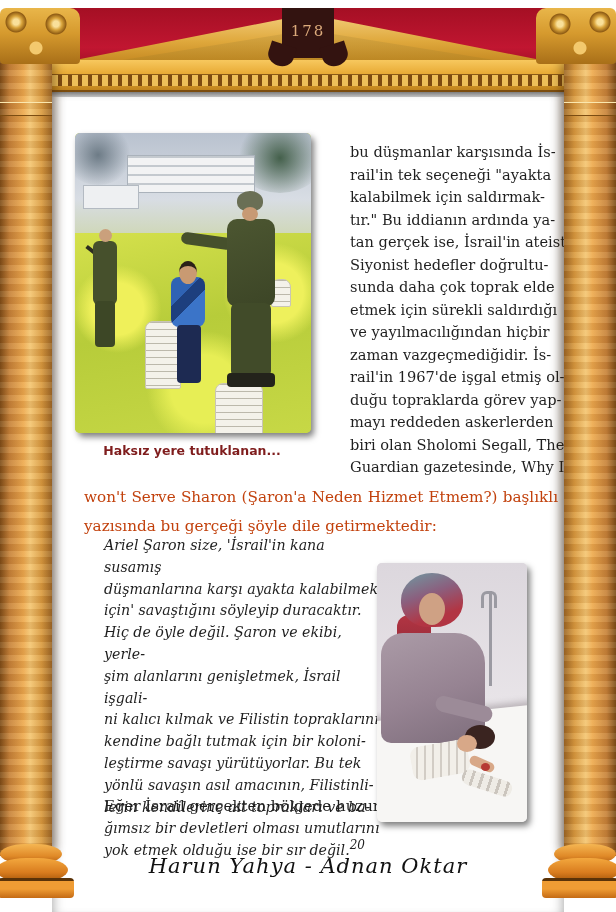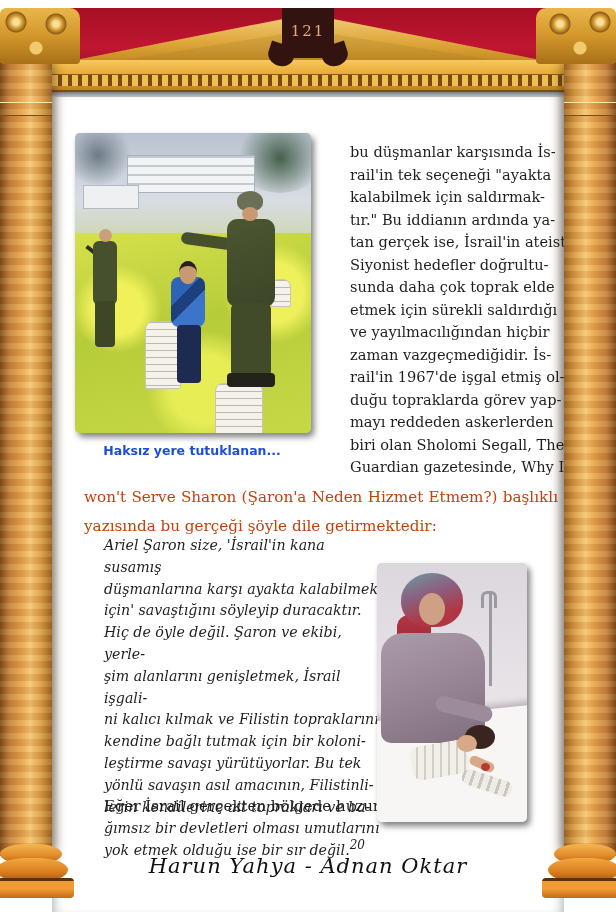--- a/index.html
+++ b/index.html
@@ -70,21 +70,21 @@
   .right-col{left:350px;top:141px;width:218px;font-size:14.6px;line-height:22.5px;}
   .bridge{left:84px;top:483px;width:474px;font-size:15.2px;line-height:29px;white-space:normal;
     text-align:justify;color:#c2410c;position:absolute;}
   .quote{left:104px;top:535px;width:276px;font-size:14.2px;line-height:21.8px;font-style:italic;}
   .closing{left:104px;top:795px;width:300px;font-size:15px;line-height:22px;white-space:normal;
     position:absolute;color:#1f1f1f;}
   .ital{}
   sup.fn{font-size:12px;vertical-align:super;line-height:0;}
 
   .caption{position:absolute;font-family:"DejaVu Sans",sans-serif;font-weight:700;
-    font-size:12.5px;color:#1d4ed8;text-align:center;}
+    font-size:12.5px;color:#7f1d1d;text-align:center;}
   .caption1{left:70px;top:443px;width:244px;}
   .caption2{left:360px;top:832px;width:184px;}
 
   .footer-authors{position:absolute;left:52px;top:854px;width:512px;text-align:center;
     font-family:"DejaVu Serif",serif;font-style:italic;font-size:21px;color:#111;
     letter-spacing:1px;}
 
   
   .photo{position:absolute;border-radius:5px;overflow:hidden;
     box-shadow:3px 4px 6px rgba(0,0,0,.5);}
@@ -165,21 +165,21 @@
 <div id="stage">
 
   <div class="red-backdrop"></div>
   <div class="pediment-tri"></div>
   <div class="pediment-tri-inner"></div>
   <div class="architrave">
     <div class="dentils"></div>
   </div>
   <div class="top-shadow"></div>
   <div class="keystone"></div>
-  <div class="page-number">121</div>
+  <div class="page-number">178</div>
 
   <div class="capital capital-left"></div>
   <div class="capital capital-right"></div>
   <div class="shaft shaft-left"></div>
   <div class="shaft shaft-right"></div>
   <div class="shaft-ring ring-left"></div>
   <div class="shaft-ring ring-right"></div>
   <div class="base base-left">
     <div class="torus1"></div>
       <div class="torus2"></div>

